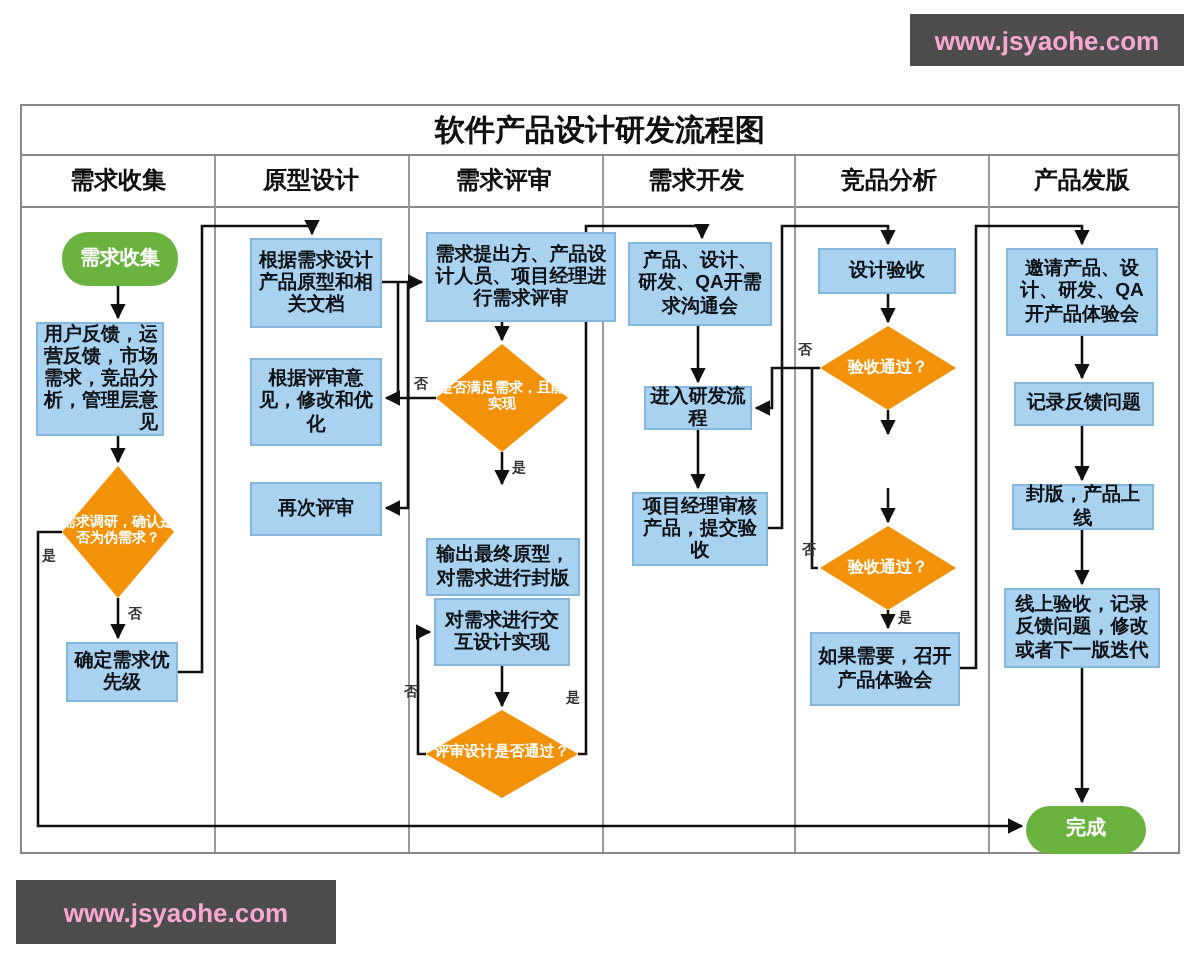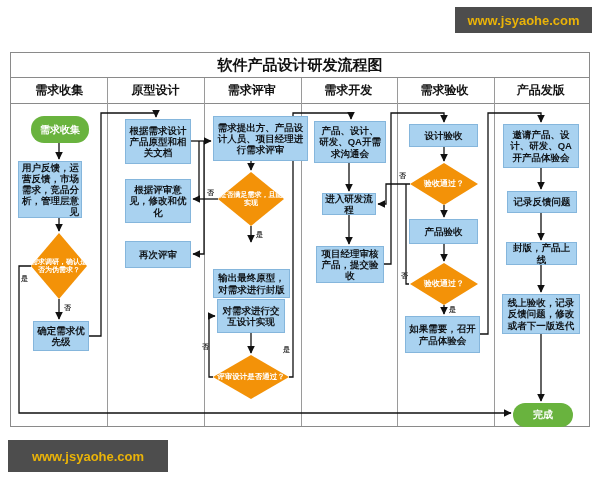--- a/index.html
+++ b/index.html
@@ -1,18 +1,18 @@
 <!DOCTYPE html>
 <html><head>
 <meta charset="utf-8">
 <style>
   html,body{margin:0;padding:0;background:#fff;}
   .page{position:relative;width:600px;height:480px;background:#ffffff;overflow:hidden;
         font-family:"Liberation Sans","DejaVu Sans",sans-serif;}
-  .wm{position:absolute;background:#4d4d4d;color:#eab308;font-weight:bold;font-size:13px;
+  .wm{position:absolute;background:#4d4d4d;color:#f9a8d4;font-weight:bold;font-size:13px;
       display:flex;align-items:center;justify-content:center;}
   .wm-top{left:455px;top:7px;width:137px;height:26px;}
   .wm-bottom{left:8px;top:440px;width:160px;height:32px;}
   .chart{position:absolute;left:10px;top:52px;width:580px;height:375px;
          border:1.5px solid #8a8a8a;box-sizing:border-box;background:#fff;padding-left:33px;}
   .title-row{position:absolute;left:0;top:0;width:100%;height:25px;border-bottom:1.5px solid #8a8a8a;
              box-sizing:border-box;display:flex;align-items:center;justify-content:center;
              font-size:15px;font-weight:bold;color:#111;}
   .header-row{position:absolute;left:0;top:25px;width:100%;height:26px;border-bottom:1.5px solid #8a8a8a;
               box-sizing:border-box;display:grid;grid-template-columns:repeat(6,1fr);}
@@ -37,21 +37,21 @@
 
   <div class="chart">
 
     <div class="title-row">软件产品设计研发流程图</div>
 
     <div class="header-row">
       <div class="header-cell">需求收集</div>
       <div class="header-cell">原型设计</div>
       <div class="header-cell">需求评审</div>
       <div class="header-cell">需求开发</div>
-      <div class="header-cell">需求验收</div>
+      <div class="header-cell">竞品分析</div>
       <div class="header-cell">产品发版</div>
     </div>
 
     <div class="lane-line" style="left:96px;"></div>
     <div class="lane-line" style="left:193px;"></div>
     <div class="lane-line" style="left:290px;"></div>
     <div class="lane-line" style="left:386px;"></div>
     <div class="lane-line" style="left:483px;"></div>
 
     <svg class="flow" width="577" height="372" viewBox="0 0 577 372">
@@ -107,21 +107,20 @@
     <div class="node box" style="left:202px;top:191px;width:77px;height:29px;margin-top:25px;">输出最终原型，对需求进行封版</div>
     <div class="node box" style="left:206px;top:246px;width:68px;height:34px;">对需求进行交互设计实现</div>
     <div class="node diamond" style="left:202px;top:302px;width:76px;height:44px;font-size:7.5px;font-family:Liberation Mono, monospace;">评审设计是否通过？</div>
 
     <div class="node box" style="left:303px;top:68px;width:72px;height:42px;">产品、设计、研发、QA开需求沟通会</div>
     <div class="node box" style="left:311px;top:140px;width:54px;height:22px;">进入研发流程</div>
     <div class="node box" style="left:305px;top:193px;width:68px;height:37px;">项目经理审核产品，提交验收</div>
 
     <div class="node box" style="left:398px;top:71px;width:69px;height:23px;">设计验收</div>
     <div class="node diamond" style="left:399px;top:110px;width:68px;height:42px;font-size:8px;">验收通过？</div>
-    <div class="node box" style="left:398px;top:166px;width:69px;height:25px;">产品验收</div>
     <div class="node diamond" style="left:399px;top:210px;width:68px;height:42px;font-size:8px;">验收通过？</div>
     <div class="node box" style="left:394px;top:263px;width:75px;height:37px;">如果需要，召开产品体验会</div>
 
     <div class="node box" style="left:492px;top:71px;width:76px;height:44px;">邀请产品、设计、研发、QA开产品体验会</div>
     <div class="node box" style="left:496px;top:138px;width:70px;height:22px;">记录反馈问题</div>
     <div class="node box" style="left:495px;top:189px;width:71px;height:23px;">封版，产品上线</div>
     <div class="node box" style="left:491px;top:241px;width:78px;height:40px;">线上验收，记录反馈问题，修改或者下一版迭代</div>
     <div class="node pill" style="left:502px;top:350px;width:60px;height:24px;">完成</div>
 
     <div class="branch" style="left:10px;top:222px;">是</div>

